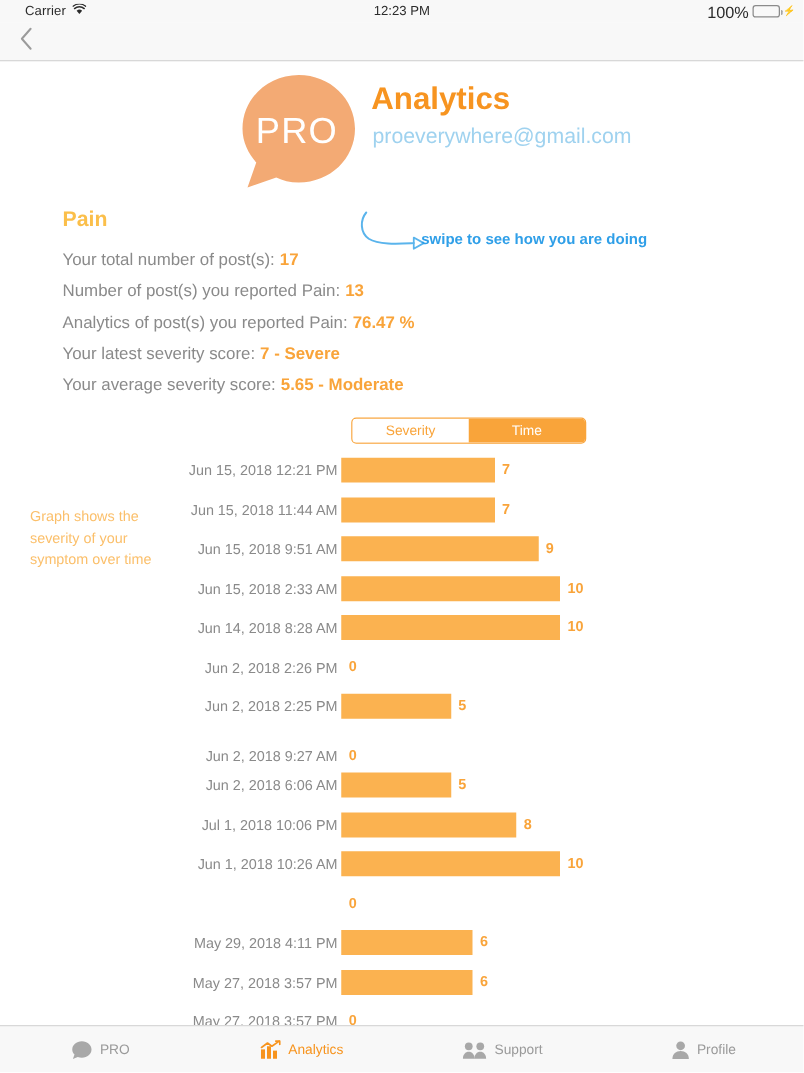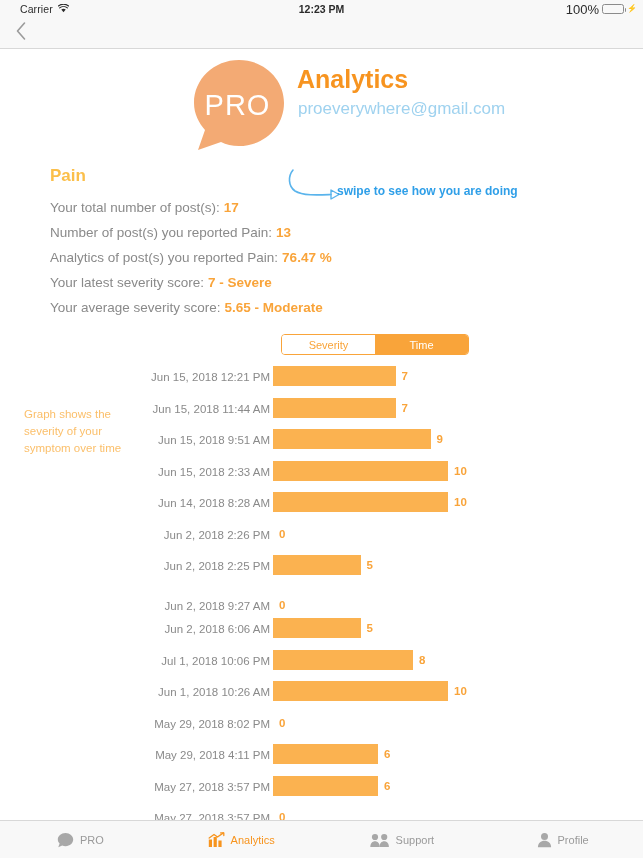--- a/index.html
+++ b/index.html
@@ -41,21 +41,21 @@
     align-items: center;
     gap: 5px;
   }
   .carrier-label { font-size: 10.5px; color: #2b2b2b; letter-spacing: 0.1px; margin-left: 12px; }
   .wifi-icon { display: block; }
   .status-center {
     position: absolute;
     left: 0; right: 0;
     text-align: center;
     font-size: 10.5px;
-    font-weight: bold;
+    font-weight: normal;
     color: #2b2b2b;
   }
   .status-right {
     position: absolute;
     right: 6px;
     display: flex;
     align-items: center;
     gap: 3px;
   }
   .battery-pct { font-size: 13px; color: #2b2b2b; }
@@ -428,21 +428,20 @@
         </div>
       </div>
       <div class="bar-row" style="top: 315px;">
         <div class="bar-label">Jun 1, 2018 10:26 AM</div>
         <div class="bar-track">
           <div class="bar-fill" style="width: 175px; background: rgb(251, 178, 80);"></div>
           <span class="bar-value" style="color: rgb(249, 164, 58);">10</span>
         </div>
       </div>
       <div class="bar-row" style="top: 346.5px;">
-        <div class="bar-label">May 29, 2018 8:02 PM</div>
         <div class="bar-track">
           <div class="bar-fill" style="width: 0px; background: rgb(251, 178, 80);"></div>
           <span class="bar-value" style="color: rgb(249, 164, 58);">0</span>
         </div>
       </div>
       <div class="bar-row" style="top: 378px;">
         <div class="bar-label">May 29, 2018 4:11 PM</div>
         <div class="bar-track">
           <div class="bar-fill" style="width: 105px; background: rgb(251, 178, 80);"></div>
           <span class="bar-value" style="color: rgb(249, 164, 58);">6</span>

